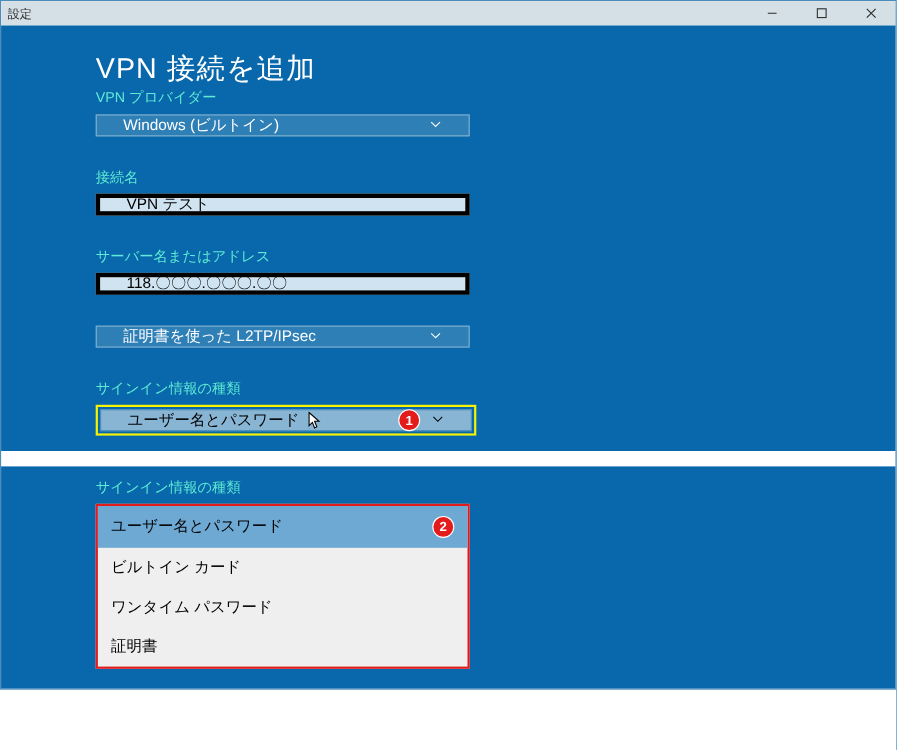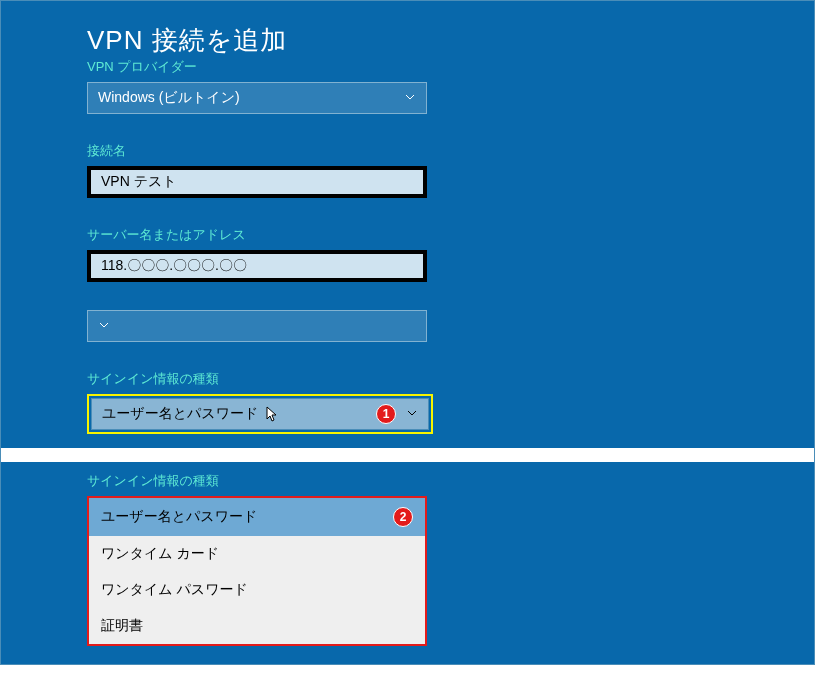--- a/index.html
+++ b/index.html
@@ -55,24 +55,24 @@
     letter-spacing: 1px;
   }
   .field-group { margin-bottom: 28px; }
   .field-label {
     font-size: 13px;
     color: #5eead4;
     margin-bottom: 6px;
   }
   .select-box, .text-box {
     width: 340px;
-    height: 32px;
-    display: flex;
-    align-items: center;
-    padding: 0 10px;
+    height: 20px;
+    display: flex;
+    align-items: center;
+    padding: 0 24px;
     font-size: 14px;
     position: relative;
   }
   .select-box {
     background: #2f7fb7;
     border: 1px solid #81b2d1;
     color: #fff;
     justify-content: space-between;
   }
   .select-box .chev {
@@ -136,20 +136,41 @@
   .dd-item.selected {
     background: #6ea9d4;
   }
   .left-group { display: flex; align-items: center; }
 </style>
 </head>
 <body>
 
 <div class="window">
 
+  <div class="titlebar">
+    <span class="tb-label">設定</span>
+    <div class="controls">
+      <div class="tb-btn">
+        <svg width="10" height="10">
+            <line x1="1" y1="5" x2="9" y2="5" stroke-width="1"></line>
+          </svg>
+      </div>
+      <div class="tb-btn">
+        <svg width="10" height="10">
+            <rect x="1" y="1" width="8" height="8" fill="none" stroke-width="1"></rect>
+          </svg>
+      </div>
+      <div class="tb-btn tb-close">
+        <svg width="10" height="10">
+            <line x1="1" y1="1" x2="9" y2="9" stroke-width="1"></line>
+            <line x1="9" y1="1" x2="1" y2="9" stroke-width="1"></line>
+          </svg>
+      </div>
+    </div>
+  </div>
 
   <div class="panel">
     <h1>VPN 接続を追加</h1>
 
     <div class="field-group">
       <div class="field-label">VPN プロバイダー</div>
       <div class="select-box">
         <span>Windows (ビルトイン)</span>
         <span class="chev">
           <svg width="12" height="12">
@@ -168,20 +189,21 @@
 
     <div class="field-group">
       <div class="field-label">サーバー名またはアドレス</div>
       <div class="text-box">
         <span>118.〇〇〇.〇〇〇.〇〇</span>
       </div>
     </div>
 
     <div class="field-group">
       <div class="select-box">
+        <span>証明書を使った L2TP/IPsec</span>
         <span class="chev">
           <svg width="12" height="12">
               <polyline points="2,4 6,8 10,4" fill="none" stroke="#fff" stroke-width="1"></polyline>
             </svg>
         </span>
       </div>
     </div>
 
     <div class="field-group" style="margin-bottom:0">
       <div class="field-label">サインイン情報の種類</div>
@@ -210,21 +232,21 @@
     <div class="sep" style="margin-top:14px"></div>
 
     <div class="panel2-inner" style="padding-top:10px">
       <div class="field-label">サインイン情報の種類</div>
       <div class="dropdown">
         <div class="dd-item selected">
           <span>ユーザー名とパスワード</span>
           <span class="badge">2</span>
         </div>
         <div class="dd-item">
-          <span>ワンタイム カード</span>
+          <span>ビルトイン カード</span>
         </div>
         <div class="dd-item">
           <span>ワンタイム パスワード</span>
         </div>
         <div class="dd-item">
           <span>証明書</span>
         </div>
       </div>
     </div>
 

